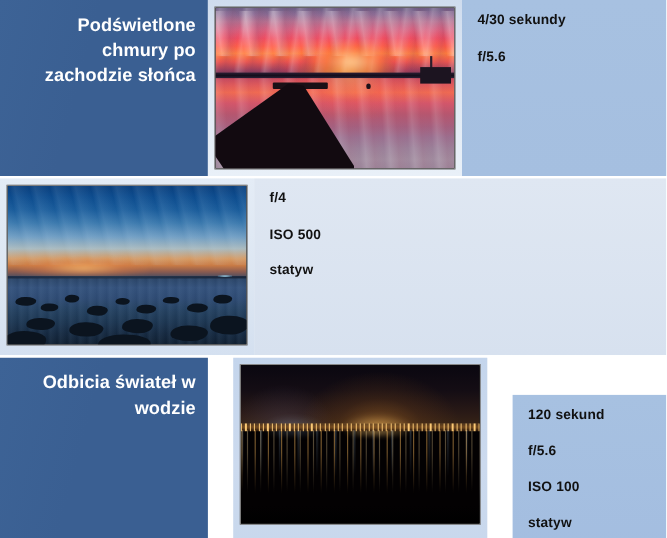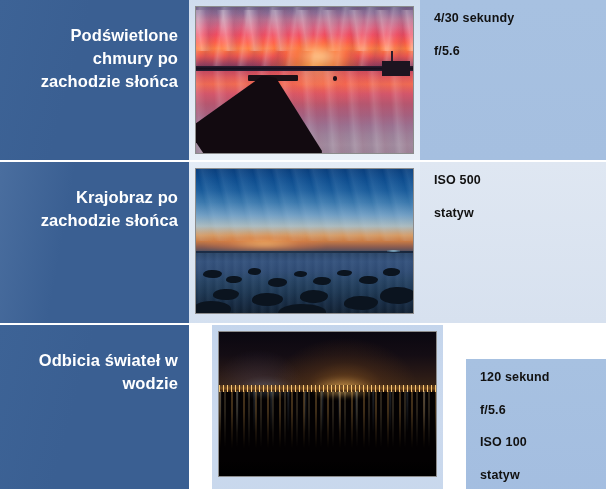--- a/index.html
+++ b/index.html
@@ -40,21 +40,21 @@
 
   
   .cell-title {
     width: 189px;
     flex: 0 0 189px;
     position: relative;
     display: flex;
     align-items: flex-start;
     justify-content: flex-end;
     box-sizing: border-box;
-    padding: 24px 11px 0 10px;
+    padding: 12px 11px 0 10px;
   }
   .cell-title.dark {
     background: linear-gradient(105deg, #3d6396 0%, #3a5f92 40%, #3a5f92 100%);
   }
   .cell-title.dark-alt {
     background: linear-gradient(100deg, #4a6e9f 0%, #3a5f92 35%, #3a5f92 100%);
   }
   .title-text {
     color: #ffffff;
     font-size: 16.5px;
@@ -369,23 +369,20 @@
       <div class="setting-line">4/30 sekundy</div>
       <div class="setting-line">f/5.6</div>
     </div>
 
   </div>
 
   <div class="divider divider-1"></div>
 
   <div class="row row-2">
 
-    <div class="cell-title dark-alt">
-      <div class="title-text">Krajobraz po zachodzie słońca</div>
-    </div>
 
     <div class="cell-photo bg-b">
       <div class="photo photo-2">
         <div class="p2-sky"></div>
         <div class="p2-cirrus"></div>
         <div class="p2-glow"></div>
         <div class="p2-horizon"></div>
         <div class="p2-far-light"></div>
         <div class="p2-water"></div>
         <div class="p2-waterstreak"></div>
@@ -403,20 +400,21 @@
         <div class="rock" style="left:26%; top:86%; width:14%; height:9%;"></div>
         <div class="rock" style="left:48%; top:84%; width:13%; height:9%;"></div>
         <div class="rock" style="left:68%; top:88%; width:16%; height:10%;"></div>
         <div class="rock" style="left:85%; top:82%; width:16%; height:12%;"></div>
         <div class="rock" style="left:-2%; top:92%; width:18%; height:12%;"></div>
         <div class="rock" style="left:38%; top:94%; width:22%; height:12%;"></div>
       </div>
     </div>
 
     <div class="cell-settings light-b">
+      <div class="setting-line">f/4</div>
       <div class="setting-line">ISO 500</div>
       <div class="setting-line">statyw</div>
     </div>
 
   </div>
 
   <div class="divider divider-2"></div>
 
   <div class="row row-3">
 

